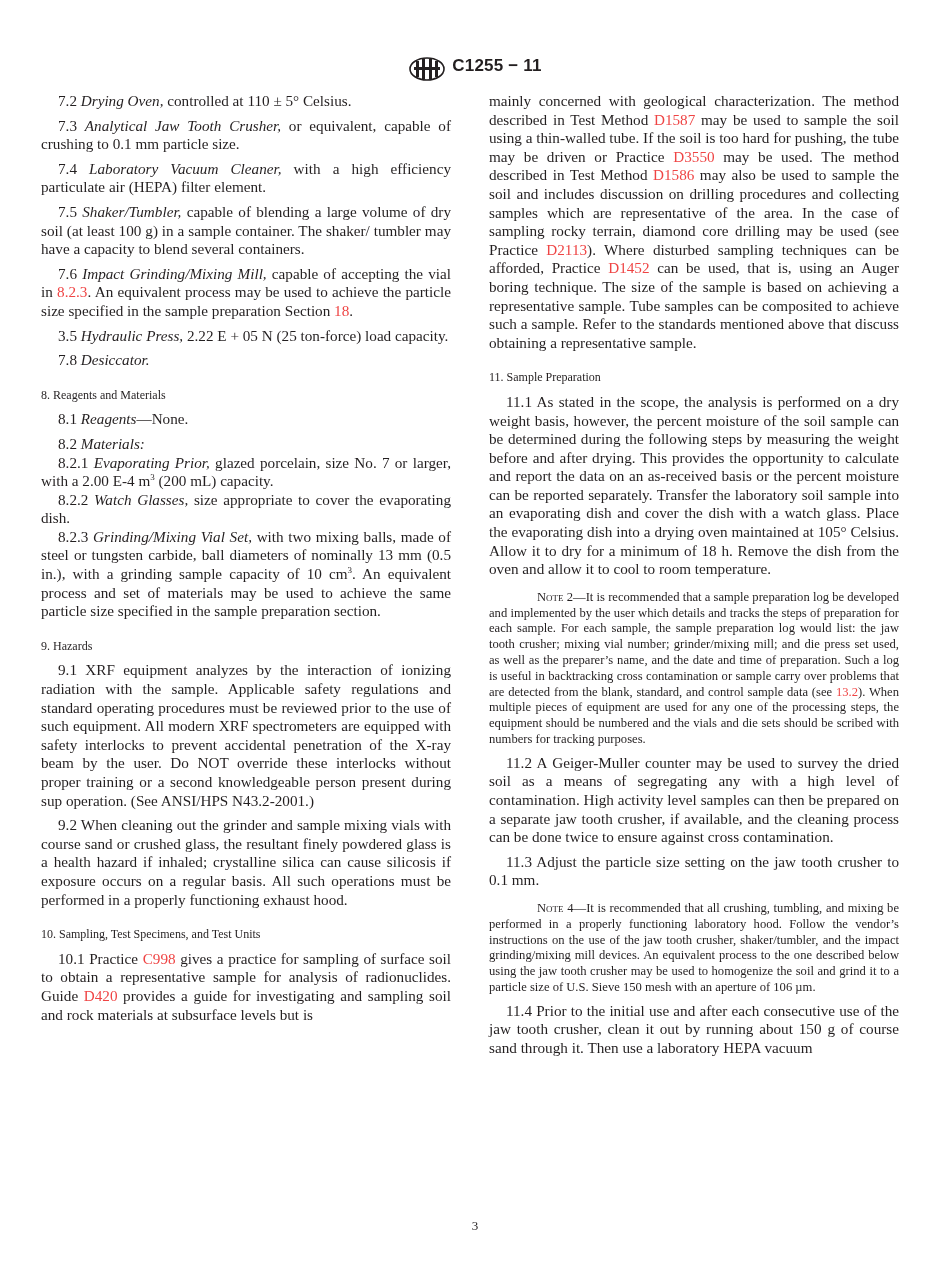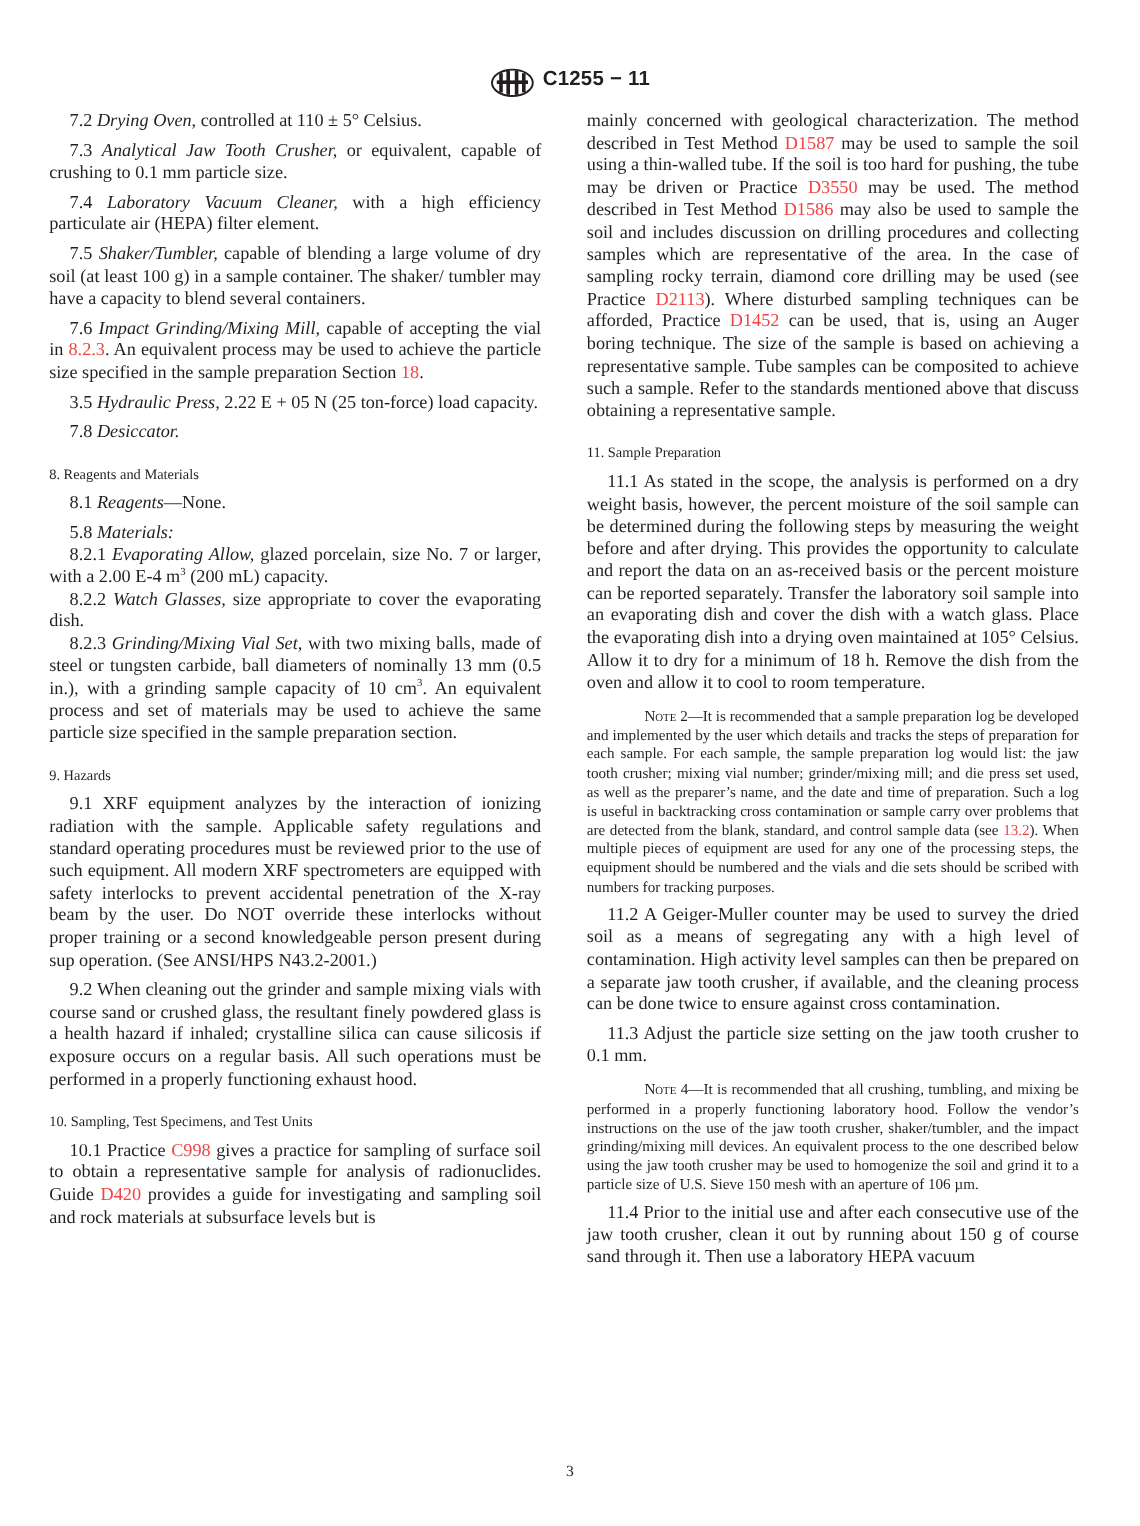--- a/index.html
+++ b/index.html
@@ -63,22 +63,22 @@
   <p class="para"><span>7.2</span> <i>Drying Oven,</i><span> controlled at 110 ± 5° Celsius.</span></p>
   <p class="para"><span>7.3</span> <i>Analytical Jaw Tooth Crusher,</i><span> or equivalent, capable of crushing to 0.1 mm particle size.</span></p>
   <p class="para"><span>7.4</span> <i>Laboratory Vacuum Cleaner,</i><span> with a high efficiency particulate air (HEPA) filter element.</span></p>
   <p class="para"><span>7.5</span> <i>Shaker/Tumbler,</i><span> capable of blending a large volume of dry soil (at least 100 g) in a sample container. The shaker/ tumbler may have a capacity to blend several containers.</span></p>
   <p class="para"><span>7.6</span> <i>Impact Grinding/Mixing Mill,</i><span> capable of accepting the vial in </span><span class="ref">8.2.3</span><span>. An equivalent process may be used to achieve the particle size specified in the sample preparation Section </span><span class="ref">18</span><span>.</span></p>
   <p class="para"><span>3.5</span> <i>Hydraulic Press,</i><span> 2.22 E + 05 N (25 ton-force) load capacity.</span></p>
   <p class="para"><span>7.8</span> <i>Desiccator.</i></p>
 
   <p class="heading">8.  Reagents and Materials</p>
   <p class="para"><span>8.1</span> <i>Reagents</i><span>—None.</span></p>
-  <p class="para tight"><span>5.8</span> <i>Materials:</i></p>
-  <p class="para tight"><span>8.2.1</span> <i>Evaporating Allow,</i><span> glazed porcelain, size No. 7 or larger, with a 2.00 E-4 m</span><sup>3</sup><span> (200 mL) capacity.</span></p>
+  <p class="para tight"><span>8.2</span> <i>Materials:</i></p>
+  <p class="para tight"><span>8.2.1</span> <i>Evaporating Prior,</i><span> glazed porcelain, size No. 7 or larger, with a 2.00 E-4 m</span><sup>3</sup><span> (200 mL) capacity.</span></p>
   <p class="para tight"><span>8.2.2</span> <i>Watch Glasses,</i><span> size appropriate to cover the evaporat­ing dish.</span></p>
   <p class="para tight"><span>8.2.3</span> <i>Grinding/Mixing Vial Set,</i><span> with two mixing balls, made of steel or tungsten carbide, ball diameters of nominally 13 mm (0.5 in.), with a grinding sample capacity of 10 cm</span><sup>3</sup><span>. An equivalent process and set of materials may be used to achieve the same particle size specified in the sample preparation section.</span></p>
 
   <p class="heading">9.  Hazards</p>
   <p class="para"><span>9.1</span><span> XRF equipment analyzes by the interaction of ionizing radiation with the sample. Applicable safety regulations and standard operating procedures must be reviewed prior to the use of such equipment. All modern XRF spectrometers are equipped with safety interlocks to prevent accidental penetra­tion of the X-ray beam by the user. Do NOT override these interlocks without proper training or a second knowledgeable person present during sup operation. (See ANSI/HPS N43.2-2001.)</span></p>
   <p class="para"><span>9.2</span><span> When cleaning out the grinder and sample mixing vials with course sand or crushed glass, the resultant finely pow­dered glass is a health hazard if inhaled; crystalline silica can cause silicosis if exposure occurs on a regular basis. All such operations must be performed in a properly functioning ex­haust hood.</span></p>
 
   <p class="heading">10.  Sampling, Test Specimens, and Test Units</p>
   <p class="para"><span>10.1</span><span> Practice </span><span class="ref">C998</span><span> gives a practice for sampling of surface soil to obtain a representative sample for analysis of radionu­clides. Guide </span><span class="ref">D420</span><span> provides a guide for investigating and sampling soil and rock materials at subsurface levels but is</span></p>
 </div>

